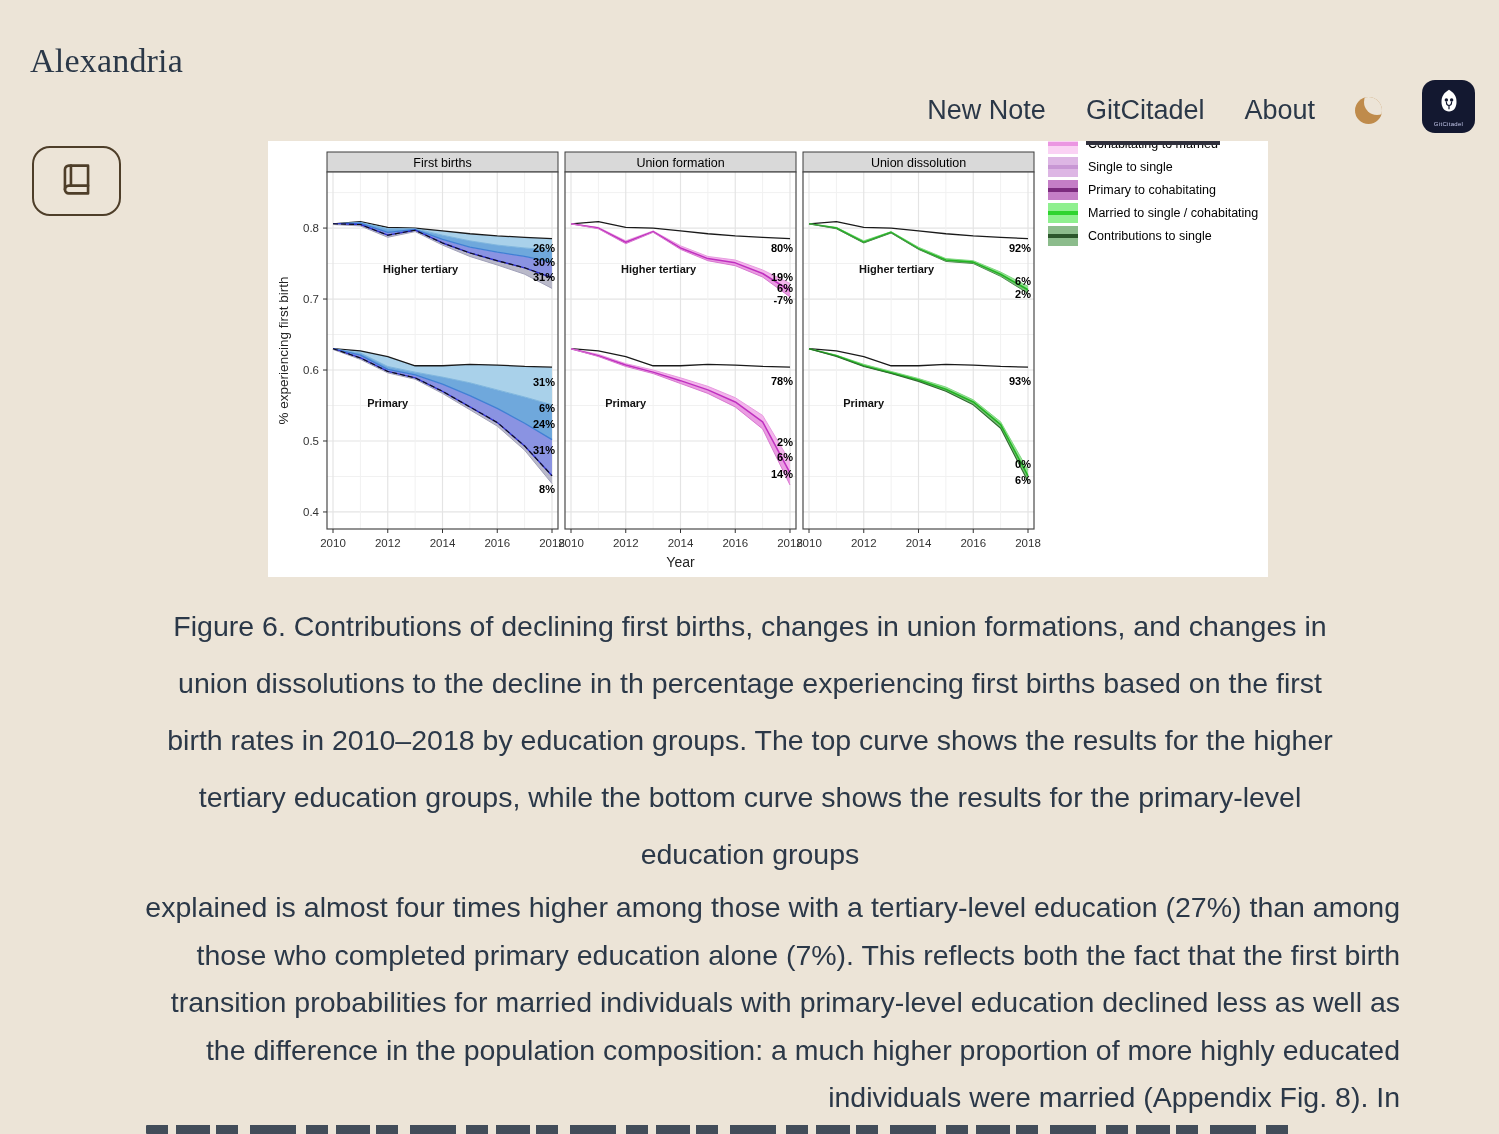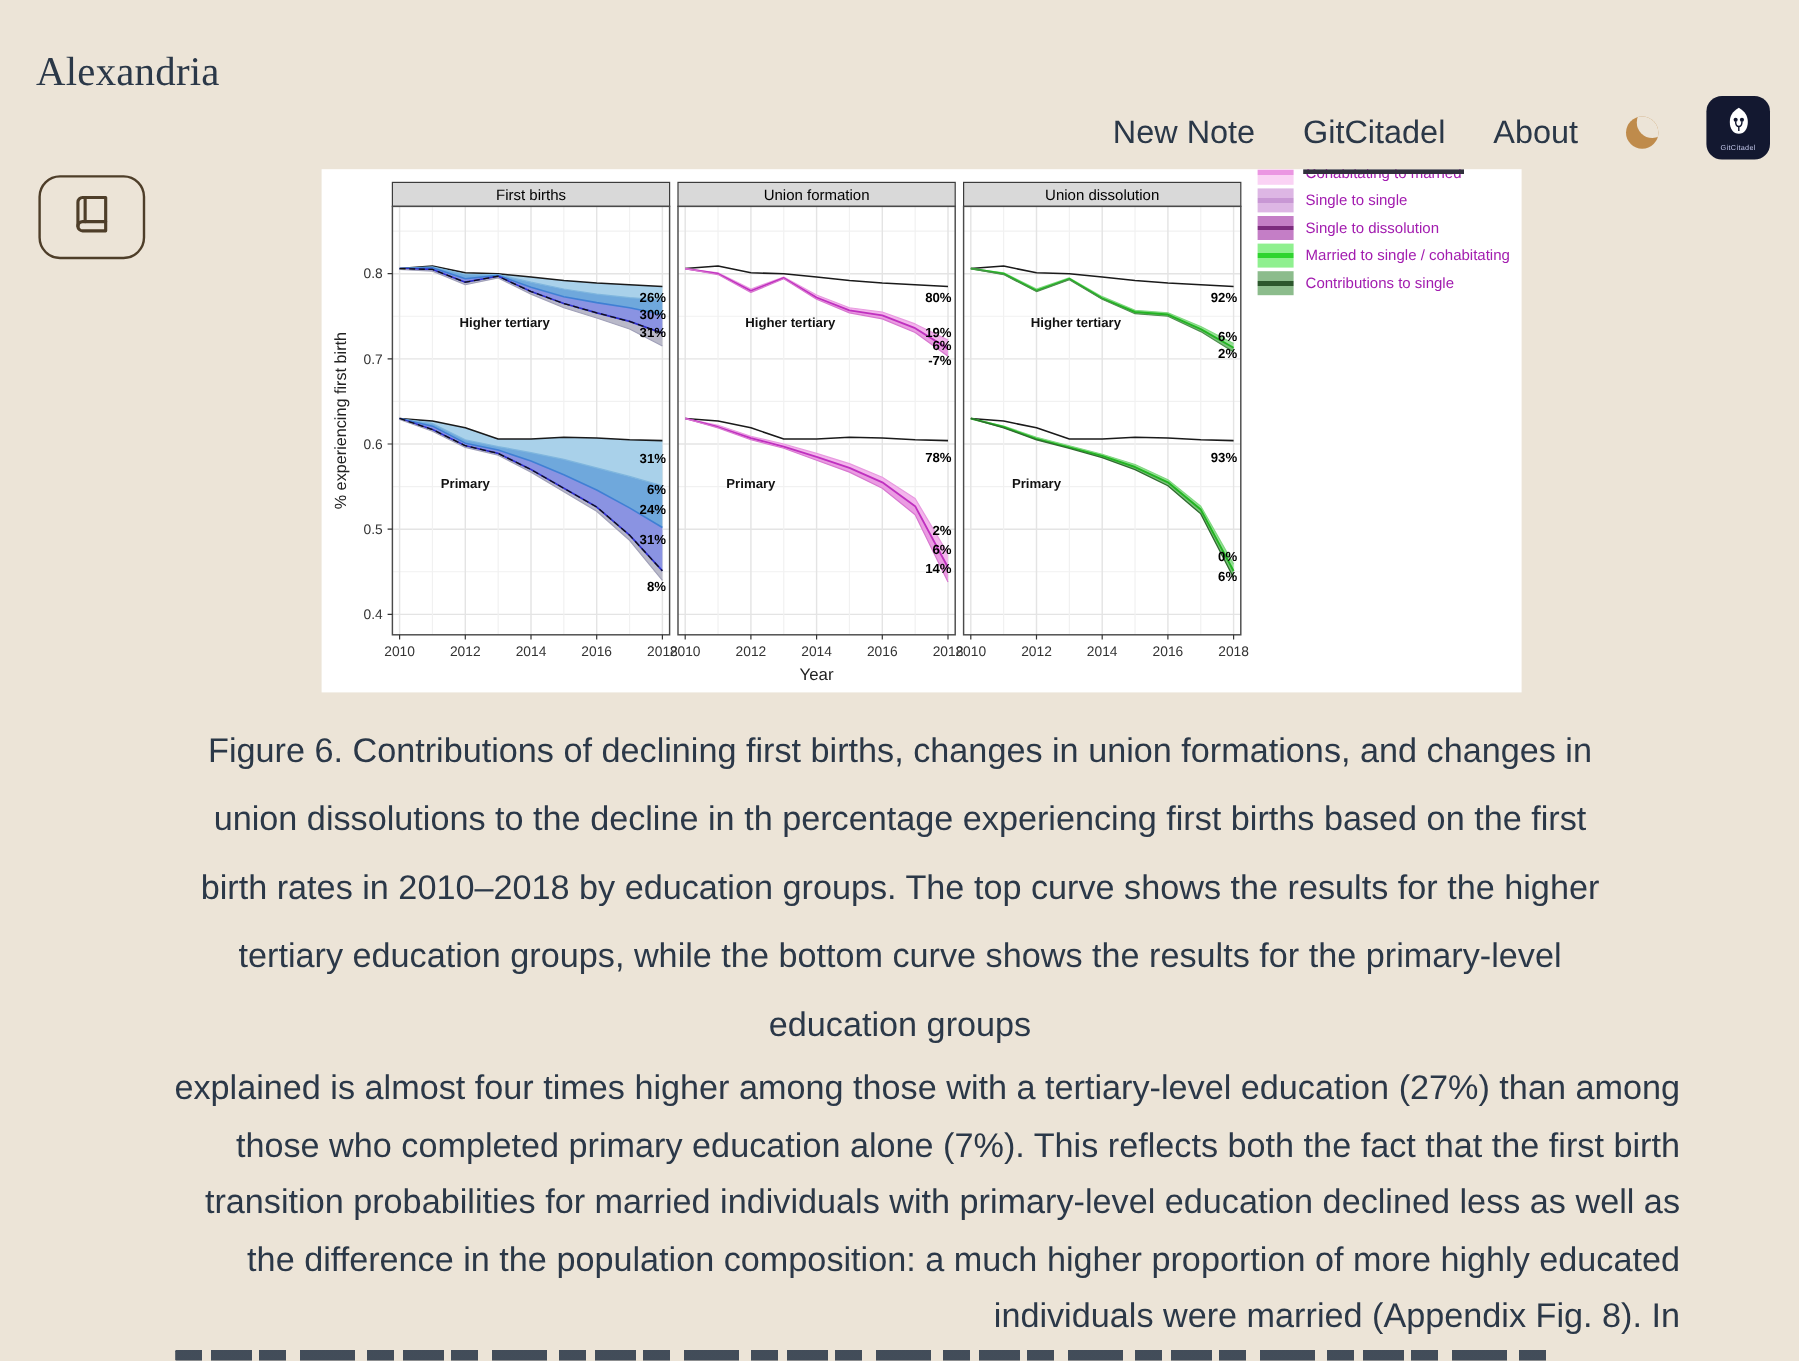--- a/index.html
+++ b/index.html
@@ -19,21 +19,21 @@
   .badge{width:53px;height:53px;border-radius:13px;background:#131830;display:flex;flex-direction:column;align-items:center;justify-content:center;cursor:pointer;margin-top:-8px;}
   .badge-label{font-size:6px;color:#c3c7ea;margin-top:-2px;letter-spacing:.3px;}
   
   .reader-btn{position:absolute;left:32px;top:146px;width:85px;height:66px;border:2.5px solid #4e3e29;border-radius:18px;background:transparent;display:flex;align-items:center;justify-content:center;cursor:pointer;}
   
   .figure{position:absolute;left:268px;top:141px;width:1000px;height:436px;background:#ffffff;display:flex;align-items:flex-start;overflow:hidden;}
   .panels{display:flex;}
   .legend{margin-left:14px;margin-top:-9px;display:flex;flex-direction:column;}
   .lg-row{display:flex;align-items:center;height:23px;}
   .lg-swatch{width:30px;height:20px;flex:0 0 30px;}
-  .lg-label{font-size:12.5px;color:#a21caf;margin-left:10px;white-space:nowrap;position:relative;}
+  .lg-label{font-size:12.5px;color:#000000;margin-left:10px;white-space:nowrap;position:relative;}
   .lg-label.struck::after{content:'';position:absolute;left:-2px;right:-2px;top:34%;height:3.5px;background:#30303c;}
   
   .caption{position:absolute;left:160px;top:598px;width:1180px;text-align:center;font-size:28.5px;line-height:57px;}
   .article{position:absolute;left:144px;top:884px;width:1256px;font-size:28.5px;line-height:47.6px;text-align:right;}
   .clipped-line{position:absolute;left:146px;top:1125px;width:1148px;height:9px;opacity:.88;border-radius:1px;
     background:repeating-linear-gradient(90deg,#2b3848 0 22px,transparent 22px 30px,#2b3848 30px 64px,transparent 64px 70px,#2b3848 70px 92px,transparent 92px 104px,#2b3848 104px 150px,transparent 150px 160px);}
 </style>
 </head>
 <body>
 
@@ -263,21 +263,21 @@
       <div class="lg-row">
         <span class="lg-swatch" style="background: linear-gradient(rgb(250, 210, 244) 0px, rgb(250, 210, 244) 40%, rgb(235, 150, 226) 40%, rgb(235, 150, 226) 60%, rgb(250, 210, 244) 60%, rgb(250, 210, 244) 100%);"></span>
         <span class="lg-label struck">Cohabitating to married</span>
       </div>
       <div class="lg-row">
         <span class="lg-swatch" style="background: linear-gradient(rgb(221, 182, 228) 0px, rgb(221, 182, 228) 40%, rgb(200, 151, 212) 40%, rgb(200, 151, 212) 60%, rgb(221, 182, 228) 60%, rgb(221, 182, 228) 100%);"></span>
         <span class="lg-label">Single to single</span>
       </div>
       <div class="lg-row">
         <span class="lg-swatch" style="background: linear-gradient(rgb(196, 126, 198) 0px, rgb(196, 126, 198) 40%, rgb(124, 43, 126) 40%, rgb(124, 43, 126) 60%, rgb(196, 126, 198) 60%, rgb(196, 126, 198) 100%);"></span>
-        <span class="lg-label">Single to dissolution</span>
+        <span class="lg-label">Primary to cohabitating</span>
       </div>
       <div class="lg-row">
         <span class="lg-swatch" style="background: linear-gradient(rgb(143, 240, 143) 0px, rgb(143, 240, 143) 40%, rgb(47, 212, 47) 40%, rgb(47, 212, 47) 60%, rgb(143, 240, 143) 60%, rgb(143, 240, 143) 100%);"></span>
         <span class="lg-label">Married to single / cohabitating</span>
       </div>
       <div class="lg-row">
         <span class="lg-swatch" style="background: linear-gradient(rgb(140, 188, 140) 0px, rgb(140, 188, 140) 40%, rgb(44, 87, 44) 40%, rgb(44, 87, 44) 60%, rgb(140, 188, 140) 60%, rgb(140, 188, 140) 100%);"></span>
         <span class="lg-label">Contributions to single</span>
       </div>
     </div>

